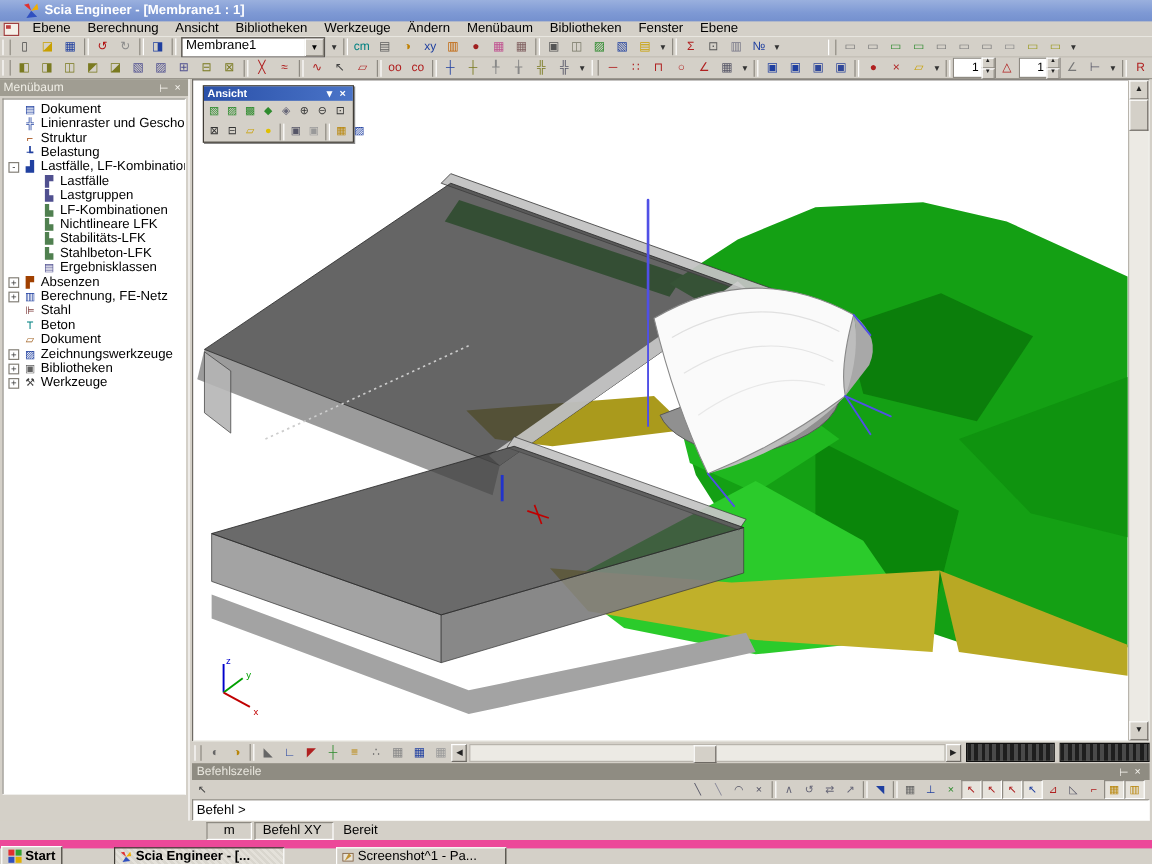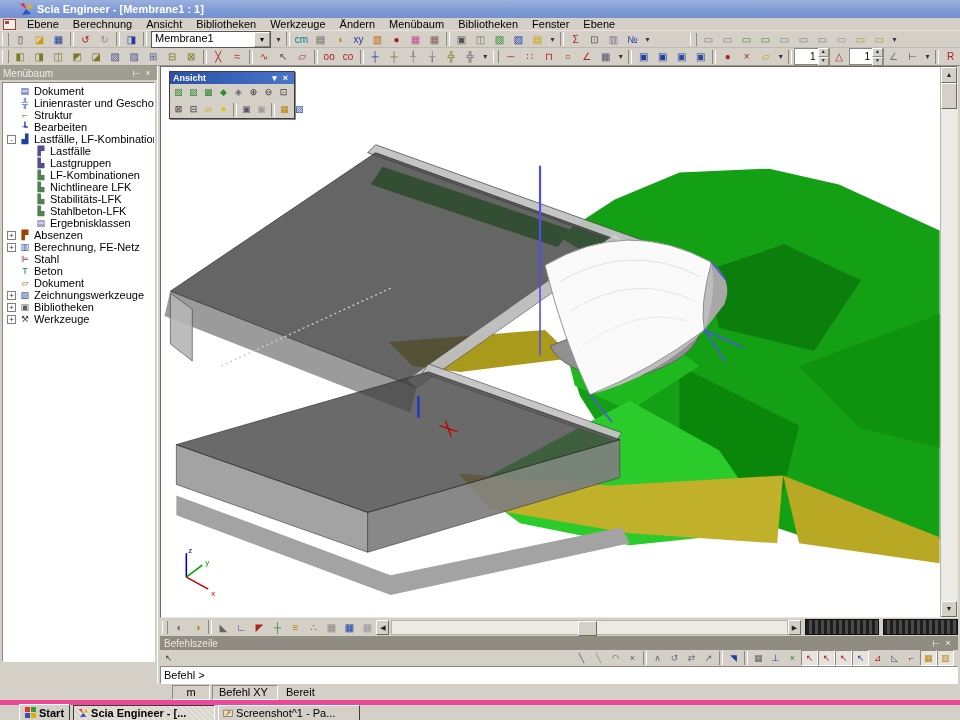--- a/index.html
+++ b/index.html
@@ -86,28 +86,28 @@
   #snaprow{left:160px;top:650px;width:798px;height:16px;background:#D4D0C8;display:flex;align-items:center;}
   #snaprow .tbtn{width:15px;height:14px;font-size:9px;}
   #snaprow .sp{flex:1;}
   #cmdinput{left:160px;top:666px;width:798px;height:18px;background:#D4D0C8;display:flex;align-items:center;}
   #cmdfield{flex:1;height:16px;background:#fff;border:1px solid;border-color:#8E8A82 #fff #fff #8E8A82;
     font-size:11px;line-height:16px;padding-left:3px;color:#000;}
   
   #statusbar{left:0;top:684px;width:960px;height:16px;background:#D4D0C8;display:flex;align-items:center;font-size:11px;}
   .scell{height:13px;line-height:13px;border:1px solid;border-color:#8E8A82 #fff #fff #8E8A82;padding:0 6px;margin-right:2px;}
   #statusbar .lead{width:158px;border:none;}
-  #taskbar{left:0;top:700px;width:960px;height:20px;background:#D4D0C8;border-top:5px solid #ec4899;box-sizing:border-box;
-    display:flex;align-items:center;gap:3px;padding:0 19px;}
+  #taskbar{left:0;top:700px;width:960px;height:20px;background:#D4D0C8;border-top:7px solid #ec4899;box-sizing:border-box;
+    display:flex;align-items:center;gap:3px;padding:0 1px;}
   #startbtn{height:16px;display:flex;align-items:center;gap:3px;padding:0 5px;font-size:11px;font-weight:bold;
     background:#D4D0C8;border:1px solid;border-color:#fff #403C36 #403C36 #fff;}
   .flag{width:11px;height:11px;display:grid;grid-template-columns:5px 5px;grid-template-rows:5px 5px;gap:1px;}
   .flag i{display:block;}
   .task{height:16px;width:142px;display:flex;align-items:center;gap:3px;padding:0 4px;font-size:11px;
-    background:#D4D0C8;border:1px solid;border-color:#fff #403C36 #403C36 #fff;overflow:hidden;white-space:nowrap;box-sizing:border-box;}
+    background:#D4D0C8;border:1px solid;border-color:#fff #403C36 #403C36 #fff;overflow:hidden;white-space:nowrap;box-sizing:border-box;margin-left:40px;}
   .task.active{border-color:#403C36 #fff #fff #403C36;font-weight:bold;
     background:repeating-linear-gradient(45deg,#E4E1DA 0 2px,#D9D6CE 2px 4px);}
   .tico{width:10px;height:10px;flex:0 0 10px;}
 </style>
 </head>
 <body>
 
 <div id="titlebar" class="abs">
   <svg width="14" height="14" viewBox="0 0 14 14">
     <polygon points="7,7 1,2 5,1" fill="#E03030"></polygon>
@@ -301,21 +301,21 @@
         <span class="tlabel">Linienraster und Geschosse</span>
       </div>
       <div class="titem lvl0">
         <span class="texp none"></span>
         <span class="ticon" style="color: rgb(160, 64, 0);">⌐</span>
         <span class="tlabel">Struktur</span>
       </div>
       <div class="titem lvl0">
         <span class="texp none"></span>
         <span class="ticon" style="color: rgb(32, 64, 160);">┺</span>
-        <span class="tlabel">Bearbeiten</span>
+        <span class="tlabel">Belastung</span>
       </div>
       <div class="titem lvl0">
         <span class="texp">-</span>
         <span class="ticon" style="color: rgb(32, 64, 160);">▟</span>
         <span class="tlabel">Lastfälle, LF-Kombinationen</span>
       </div>
       <div class="titem lvl1">
         <span class="texp none"></span>
         <span class="ticon" style="color: rgb(80, 80, 144);">▛</span>
         <span class="tlabel">Lastfälle</span>

